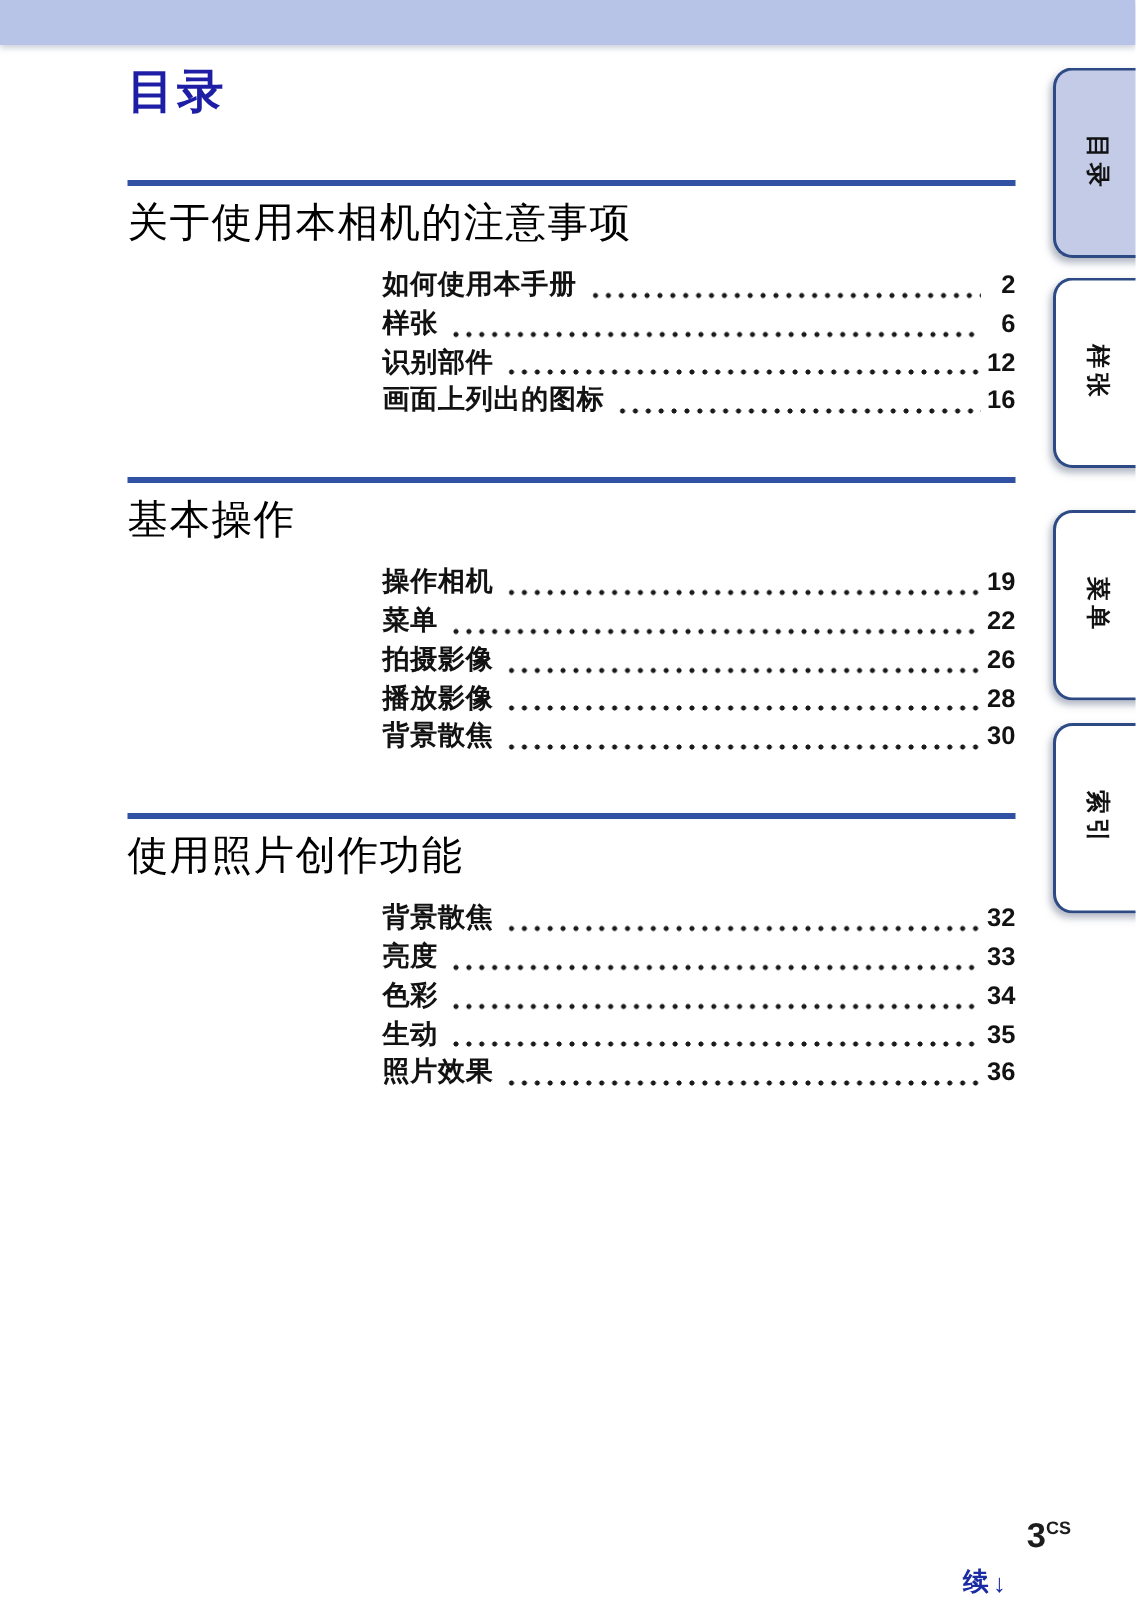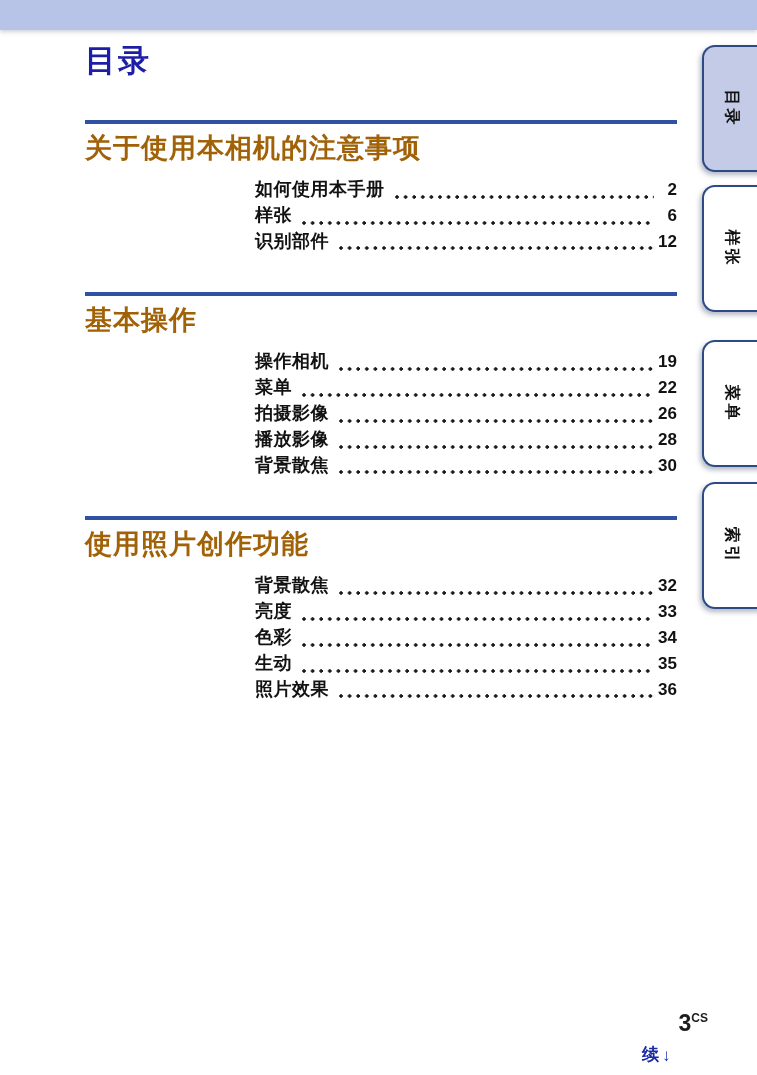--- a/index.html
+++ b/index.html
@@ -29,22 +29,22 @@
 
   
   .toc {
     position:absolute; top:120px; left:85px;
     width:592px;
   }
   .section { margin-bottom:38px; }
   .section-rule { height:4px; background:#3152a3; }
   .section-heading {
     margin-top:7px;
-    font-size:27px; line-height:34px; font-weight:bold;
-    color:#a16207; letter-spacing:1px;
+    font-size:27px; line-height:34px; font-weight:normal;
+    color:#000000; letter-spacing:1px;
   }
   .entries { margin:12px 0 0 170px; }
   .entry {
     display:flex; align-items:baseline;
     height:25.8px;
     font-size:18px; font-weight:bold; color:#121212;
   }
   .entry-label { white-space:nowrap; letter-spacing:.5px;text-align:center; }
   .leader {
     flex:1; height:4px; align-self:flex-end;
@@ -77,21 +77,21 @@
   .tab-label {
     transform:rotate(90deg) translateX(0px);
     transform-origin:center;
     font-size:16px; font-weight:bold; color:#111;
     letter-spacing:3px; white-space:nowrap;
     margin-left:-6px;
   }
 
   
   .page-num {
-    position:absolute; top:1010px; right:49px;
+    position:absolute; top:1010px; right:43px;
     font-size:23px; font-weight:bold; color:#1c1c1c;
   }
   .page-num sup { font-size:12px; font-weight:bold; }
   .continued {
     position:absolute; top:1043px; left:642px;
     display:flex; align-items:flex-start;
     color:#1b2ba3; font-weight:bold; font-size:17px;
     letter-spacing:1px;
   }
   .continued .arrow { font-size:17px; margin-left:2px; transform:translateY(3px); }
@@ -116,20 +116,25 @@
         <div class="entry">
     <span class="entry-label">样张</span>
     <span class="leader"></span>
     <span class="entry-page">6</span>
   </div>
         <div class="entry">
     <span class="entry-label">识别部件</span>
     <span class="leader"></span>
     <span class="entry-page">12</span>
   </div>
+        <div class="entry">
+    <span class="entry-label">画面上列出的图标</span>
+    <span class="leader"></span>
+    <span class="entry-page">16</span>
+  </div>
       </div>
   </div>
     <div class="section">
     <div class="section-rule"></div>
     <div class="section-heading">基本操作</div>
     <div class="entries">
         <div class="entry">
     <span class="entry-label">操作相机</span>
     <span class="leader"></span>
     <span class="entry-page">19</span>

